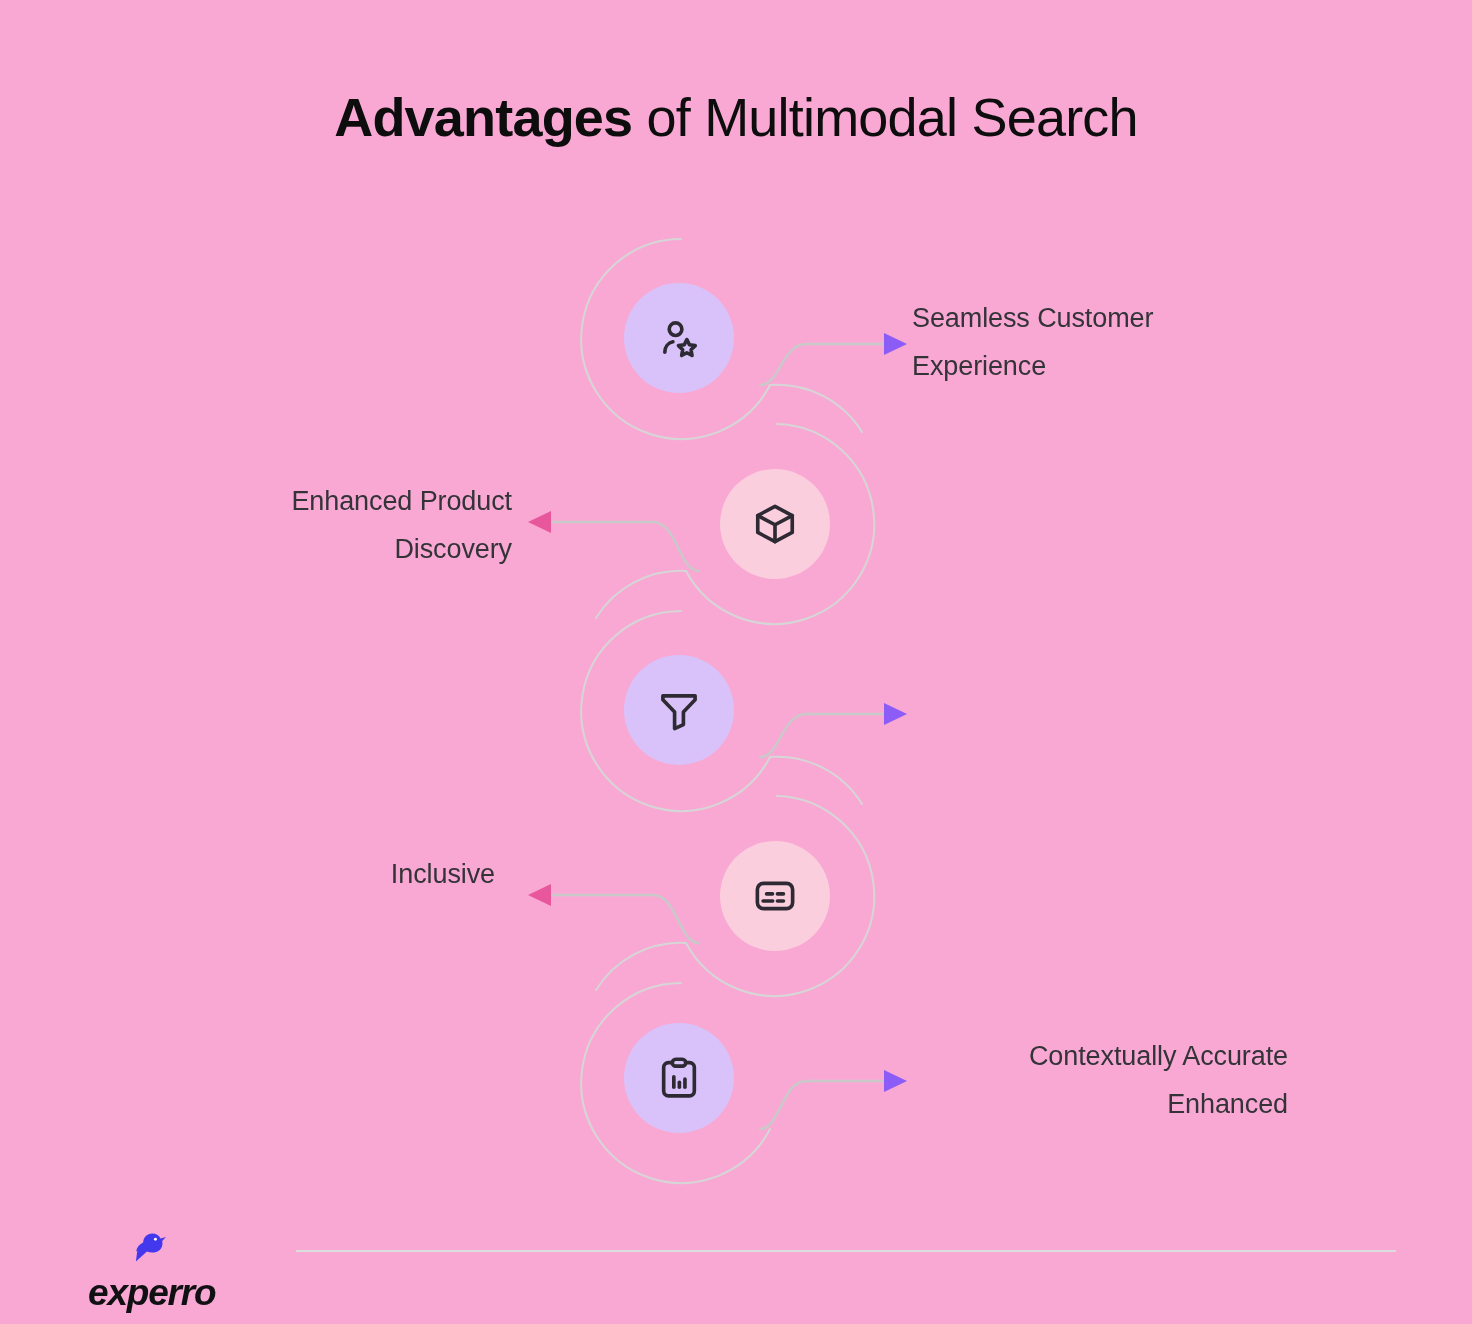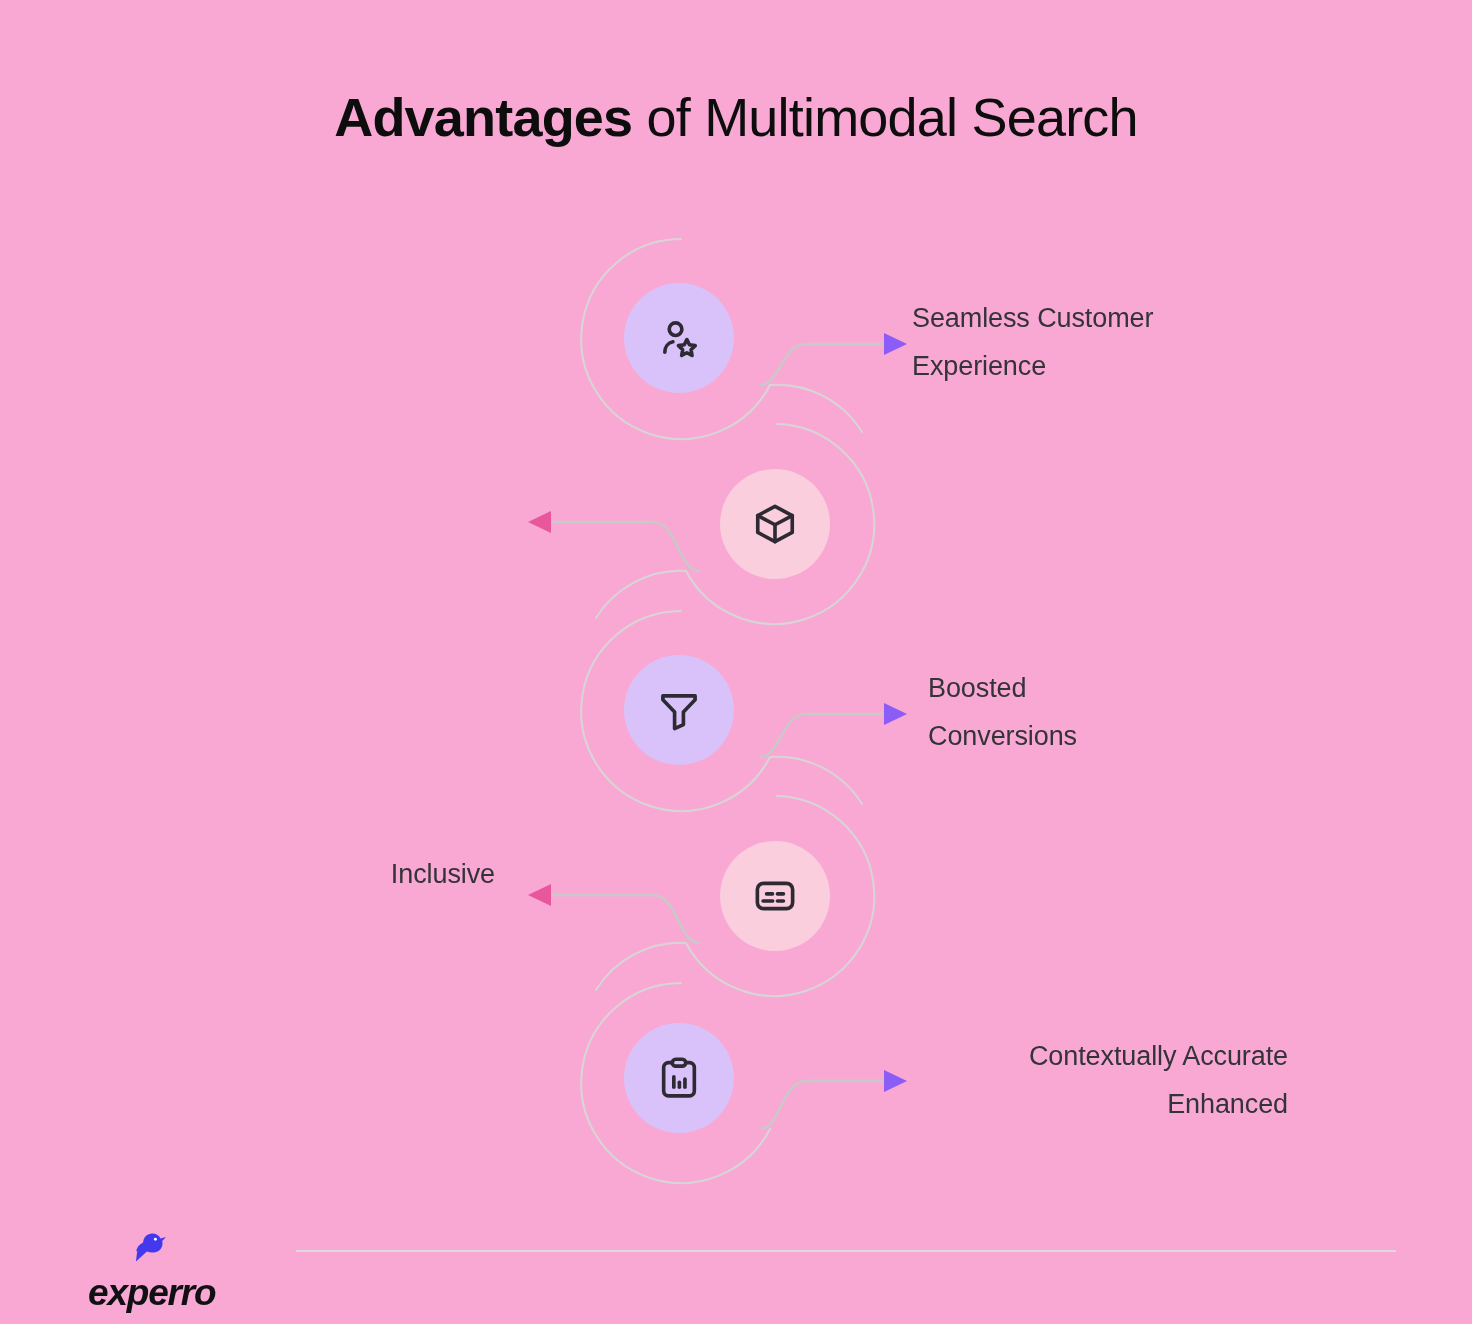--- a/index.html
+++ b/index.html
@@ -158,31 +158,31 @@
 
   <div class="node" style="left:720px; top:469px; background:#fbcedd;">
     <span>
       <svg width="46" height="46" viewBox="0 0 24 24" fill="none" stroke="#2e2a33" stroke-width="1.9" stroke-linecap="round" stroke-linejoin="round">
         <path d="M12 2.8 21 7.6v8.8L12 21.2 3 16.4V7.6z"></path>
         <path d="M3 7.6 12 12.4 21 7.6"></path>
         <path d="M12 12.4v8.8"></path>
       </svg>
     </span>
   </div>
+  <div class="label left" style="left:152px; top:477px;">
+    <span class="ln">Enhanced Product</span>
+    <span class="ln">Discovery</span>
+  </div>
 
   <div class="node" style="left:624px; top:655px; background:#d9c2fa;">
     <span>
       <svg width="46" height="46" viewBox="0 0 24 24" fill="none" stroke="#2e2a33" stroke-width="1.9" stroke-linecap="round" stroke-linejoin="round">
         <path d="M3.6 4.6h16.8v2.1L14.3 13v6.6l-4.6 2.1V13L3.6 6.7z"></path>
       </svg>
     </span>
-  </div>
-  <div class="label right" style="left:928px; top:664px;">
-    <span class="ln">Boosted</span>
-    <span class="ln">Conversions</span>
   </div>
 
   <div class="node" style="left:720px; top:841px; background:#fbcedd;">
     <span>
       <svg width="46" height="46" viewBox="0 0 24 24" fill="none" stroke="#2e2a33" stroke-width="1.9" stroke-linecap="round" stroke-linejoin="round">
         <rect x="2.8" y="5.4" width="18.4" height="13.2" rx="3.2"></rect>
         <path d="M7.6 10.9h3.1"></path>
         <path d="M13.3 10.9h3.1"></path>
         <path d="M5.8 14.6h5"></path>
         <path d="M13.3 14.6h3.1"></path>

